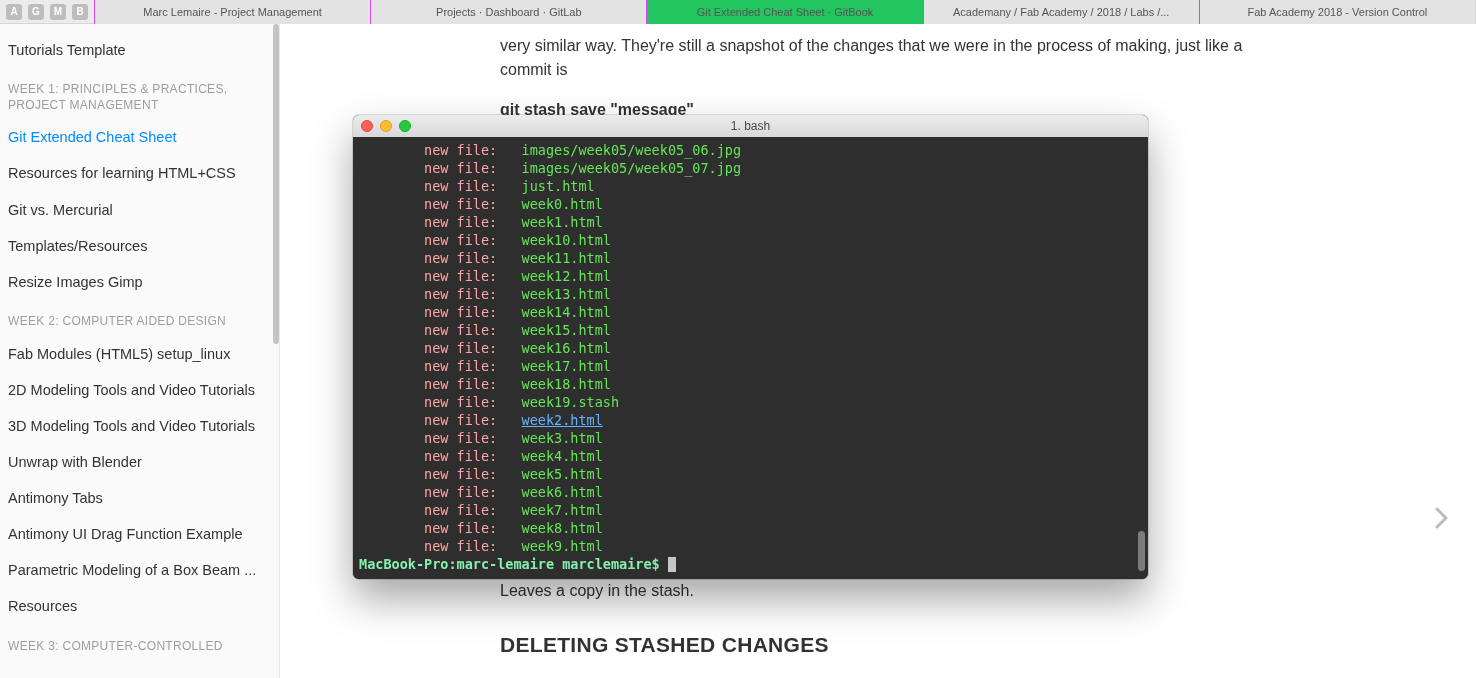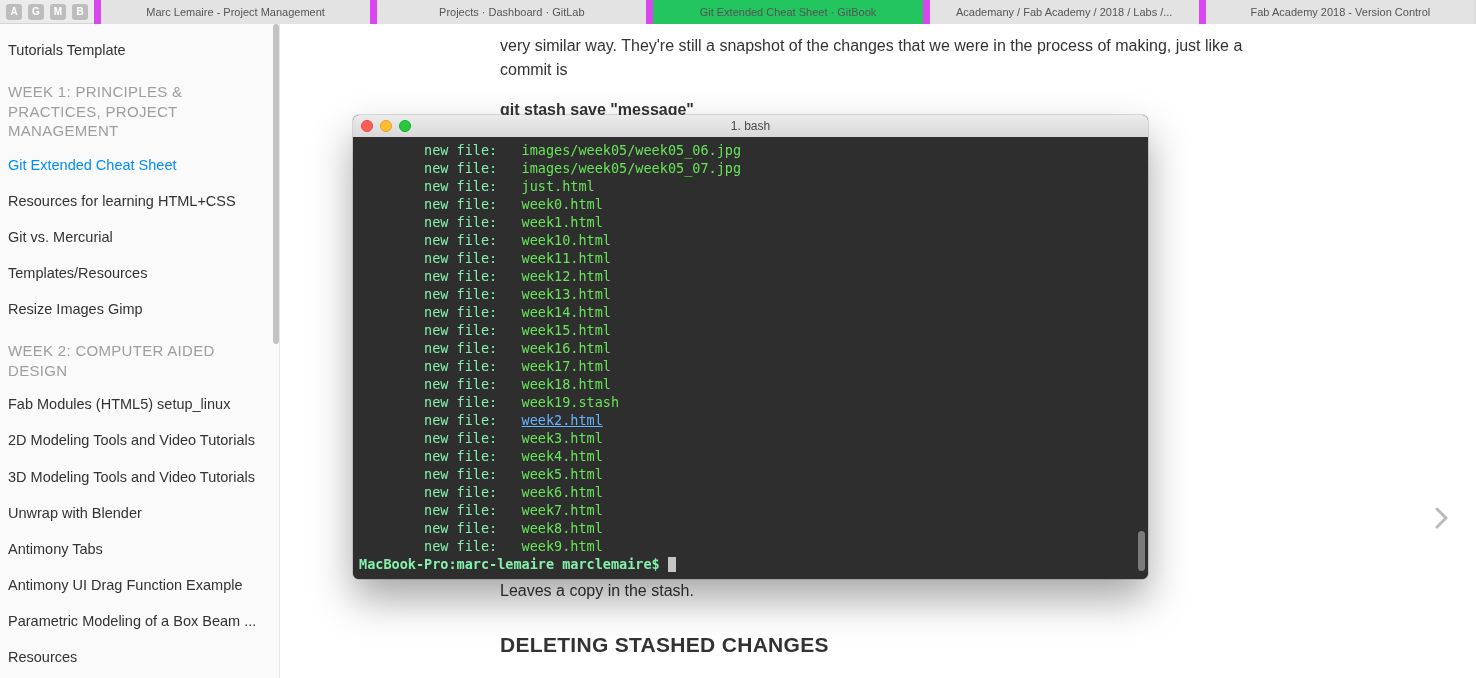--- a/index.html
+++ b/index.html
@@ -3,33 +3,33 @@
 <meta charset="utf-8">
 <style>
 * { margin: 0; padding: 0; box-sizing: border-box; }
 body { font-family: -apple-system, BlinkMacSystemFont, "Segoe UI", Helvetica, Arial, sans-serif; background: #fff; width: 1476px; height: 678px; overflow: hidden; position: relative; }
 
 
 .tabbar { height: 24px; background: #ecebeb; display: flex; align-items: stretch; border-bottom: 1px solid #d5d5d5; font-size: 11px; color: #555; }
 .tab-icons { display: flex; align-items: center; padding: 0 6px; gap: 6px; }
 .tab-icons .ic { width: 16px; height: 16px; background: #bdbdbd; border-radius: 3px; display:flex; align-items:center; justify-content:center; color:#fff; font-size:10px; font-weight:bold; }
 .tabs { display: flex; flex: 1; }
-.tab { flex: 1; display: flex; align-items: center; justify-content: center; border-left: 7px solid #d946ef; padding: 12px 8px; cursor: default; white-space: nowrap; overflow: hidden; text-overflow: ellipsis; background:#e3e3e3; }
+.tab { flex: 1; display: flex; align-items: center; justify-content: center; border-left: 1px solid #d946ef; padding: 12px 8px; cursor: default; white-space: nowrap; overflow: hidden; text-overflow: ellipsis; background:#e3e3e3; }
 .tab.active { background: #22c55e; }
 .tabbar .tab:last-child { border-right: 1px solid #d5d5d5; }
 
 
 .main { display: flex; height: calc(100% - 24px); justify-content: flex-end; }
 
 
 .sidebar { width: 280px; background: #fafafa; border-right: 1px solid #e8e8e8; overflow-y: auto; position: relative; }
 .sidebar-inner { padding: 8px 0 20px 0; }
 .sb-item { padding: 9px 12px 9px 8px; font-size: 14.5px; color: #333; cursor: pointer; line-height: 1.25; white-space: nowrap; overflow: hidden; text-overflow: ellipsis; }
 .sb-item.selected { color: #008cff; }
-.sb-header { padding: 14px 12px 6px 8px; font-size: 15px; font-weight: 400; color: #9e9e9e; letter-spacing: 0.3px; line-height: 1.3; }
+.sb-header { padding: 14px 12px 6px 8px; font-size: 12px; font-weight: 400; color: #9e9e9e; letter-spacing: 0.3px; line-height: 1.3; }
 .scroll-hint { position: absolute; top: 0; right: 0; width: 6px; height: 320px; background: rgba(0,0,0,0.22); border-radius: 3px; }
 
 
 .content { flex: 1; padding: 10px 100px 20px 220px; font-size: 16px; color: #333; line-height: 1.5; position: relative; overflow: hidden; }
 .content p { margin-bottom: 16px; max-width: 760px; }
 .content .bold { font-weight: 700; }
 .content h2 { font-size: 21px; font-weight: 700; margin: 26px 0 12px 0; letter-spacing: 0.3px; }
 .blur-block { filter: blur(6px); color: #555; }
 .blur-line { margin-bottom: 18px; max-width: 720px; }
 .blur-line .bb { font-weight: 700; }
@@ -38,21 +38,21 @@
 
 .terminal { position: absolute; left: 322px; top: 115px; width: 795px; border-radius: 6px; box-shadow: 0 20px 40px rgba(0,0,0,0.35), 0 0 0 1px rgba(0,0,0,0.12); overflow: hidden; background: #2e2e2e; margin-left: 31px; }
 .term-title { height: 22px; background: linear-gradient(#ececec,#d8d8d8); display: flex; align-items: center; justify-content: center; font-size: 12px; color: #4a4a4a; position: relative; }
 .traffic { position: absolute; left: 8px; top: 5px; display: flex; gap: 7px; }
 .dot { width: 12px; height: 12px; border-radius: 50%; }
 .dot.red { background: #ff5f56; border: 0.5px solid #e0443e; }
 .dot.yellow { background: #ffbd2e; border: 0.5px solid #dea123; }
 .dot.green { background: #27c93f; border: 0.5px solid #1aab29; }
 .term-body { background: #2e2e2e; padding: 4px 6px 6px 6px; font-family: Menlo, Monaco, Consolas, monospace; font-size: 13.5px; line-height: 18px; color: #c5c5c5; position: relative; }
 .term-line { white-space: pre; }
-.gf { color: #86efac; }
+.gf { color: #fca5a5; }
 .fname { color: #67e558; text-align: right; }
 .fname.hl { color: #66b3ff; text-decoration: underline; }
 .prompt { color: #86efac; font-weight: bold; }
 .cursor { display: inline-block; width: 8px; height: 15px; background: #c5c5c5; vertical-align: text-bottom; }
 .term-scroll { position: absolute; right: 2px; top: 0; width: 12px; height: 100%; }
 .term-scroll .thumb { position: absolute; right: 1px; bottom: 8px; width: 7px; height: 40px; background: rgba(200,200,200,0.5); border-radius: 4px; }
 
 </style>
 </head>
 <body>

